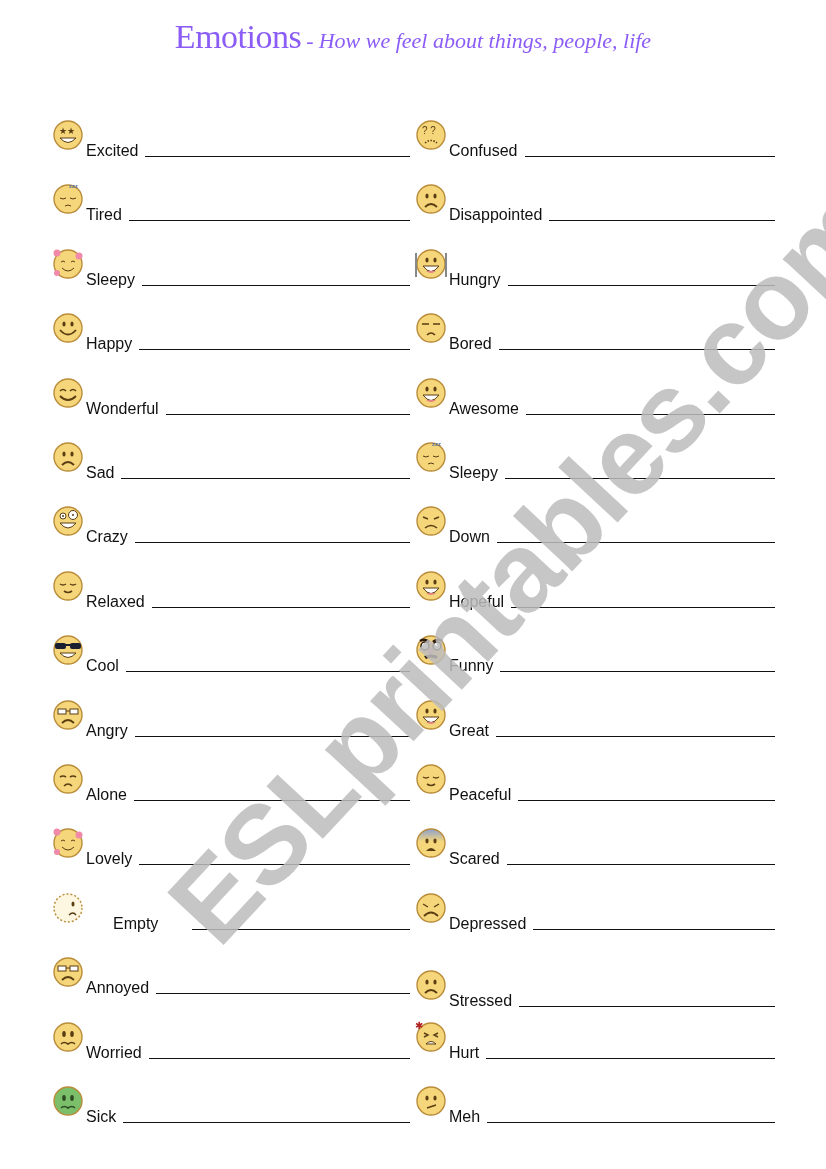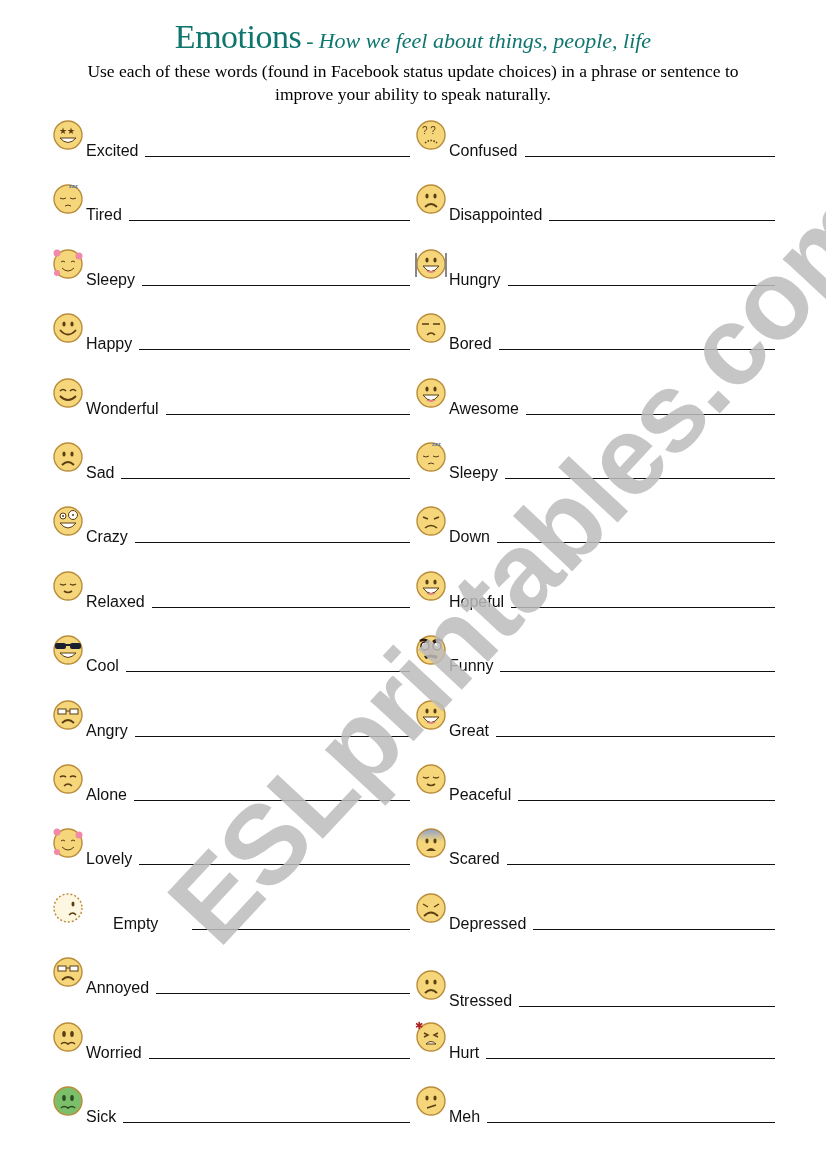--- a/index.html
+++ b/index.html
@@ -1,20 +1,20 @@
 <!DOCTYPE html>
 <html><head>
   <meta charset="utf-8">
   <style>
     html, body { margin: 0; padding: 0; background: #ffffff; }
     body { width: 826px; height: 1169px; position: relative; overflow: hidden; }
     .page { position: absolute; left: 0; top: 0; width: 826px; height: 1169px; }
     .title-line {
       position: absolute; left: 0; top: 18px; width: 826px; text-align: center;
-      font-family: "DejaVu Serif", "Liberation Serif", serif; color: #0f766e;
+      font-family: "DejaVu Serif", "Liberation Serif", serif; color: #8b5cf6;
     }
     .title-main { font-family: "Liberation Serif", serif; font-size: 34px; letter-spacing: -0.5px; }
     .title-dash { font-family: "Liberation Serif", serif; font-size: 22px; }
     .title-sub { font-family: "Liberation Serif", serif; font-style: italic; font-size: 22px; }
     .instructions {
       position: absolute; left: 60px; top: 60px; width: 706px; text-align: center;
       font-family: "Liberation Serif", serif; font-size: 17.5px; line-height: 23px; color: #000;
     }
     .row {
       position: absolute; height: 44px; display: flex; align-items: flex-end;
@@ -37,21 +37,20 @@
   </style>
 </head>
 <body>
 
 <div class="page">
   <div class="title-line">
     <span class="title-main">Emotions</span>
     <span class="title-dash">-</span>
     <span class="title-sub">How we feel about things, people, life</span>
   </div>
-  <div class="instructions">Use each of these words (found in Facebook status update choices) in a phrase or sentence to improve your ability to speak naturally.</div>
 
   <div id="rows">
       <div class="row" style="left: 52px; top: 118px; width: 358px;">
         <span class="emoji"><svg viewBox="0 0 32 32" width="32" height="32">
             <circle cx="16" cy="17" r="14" fill="#f6d67a" stroke="#b98c3a" stroke-width="1.4"></circle>
             <text x="7" y="16" font-size="9" fill="#5a3d12">★★</text>
             <path d="M8 20 Q16 29 24 20 Z" fill="#fff" stroke="#5a3d12"></path>
           </svg></span>
         <span class="label">Excited</span>
         <span class="blank"></span>

